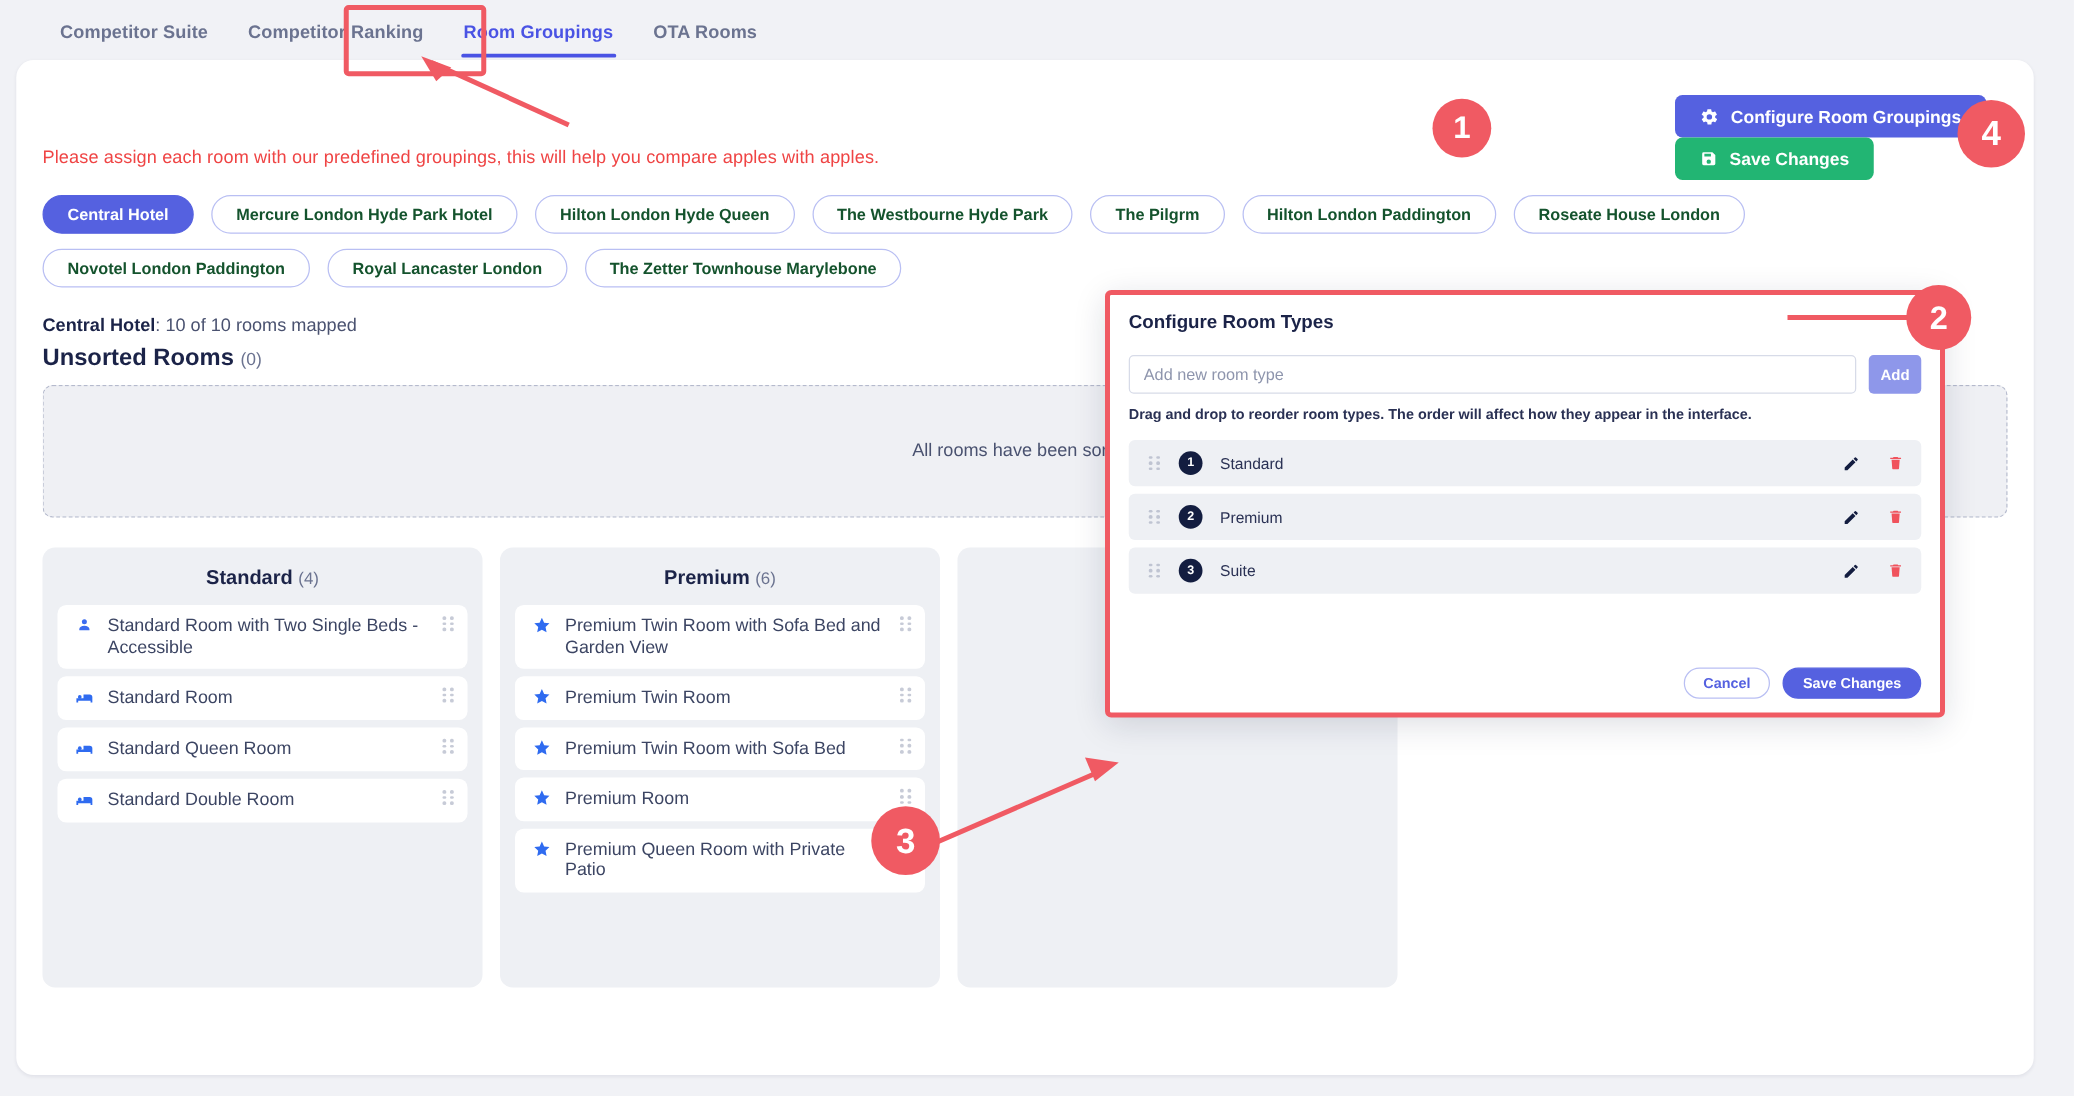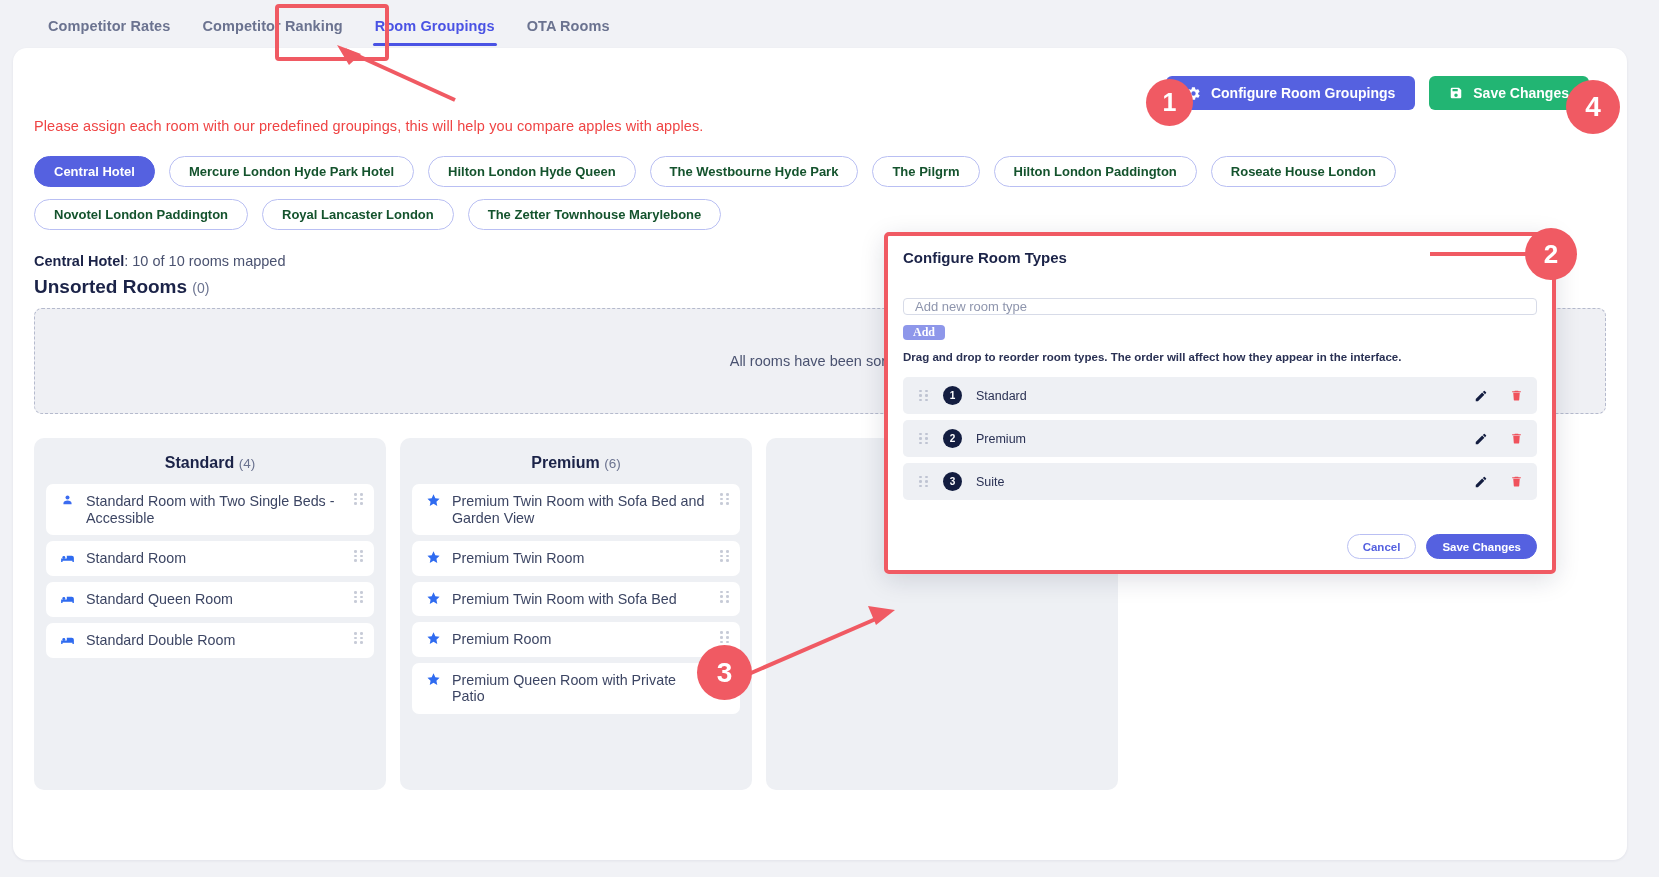--- a/index.html
+++ b/index.html
@@ -31,21 +31,21 @@
   
   .card {
     position: absolute; top: 48px; left: 13px;
     width: 1614px; height: 812px;
     background: #ffffff; border-radius: 14px;
     box-shadow: 0 1px 3px rgba(30,35,70,.07);
   }
 
   .action-row {
     position: absolute; top: 28px; right: 38px;
-    display: flex; align-items: flex-start; gap: 14px;
+    display: flex; align-items: flex-start;  flex-direction: column;
   }
   .btn {
     display: inline-flex; align-items: center; gap: 10px;
     border: none; border-radius: 6px; cursor: pointer;
     font-family: "Liberation Sans", sans-serif;
     font-size: 14px; font-weight: 700; color: #fff;
     padding: 0 20px; height: 34px; white-space: nowrap;
   }
   .btn-primary { background: #5561e0; }
   .btn-success { background: #22b573; }
@@ -122,31 +122,31 @@
 
   
   .modal {
     position: absolute; top: 233px; left: 885px;
     width: 670px; height: 340px;
     background: #fff; border-radius: 5px;
     box-shadow: 0 6px 26px rgba(20,25,60,.15);
     padding: 16px 18px 0 18px;
   }
   .modal-title { font-size: 15px; font-weight: 700; color: #1b2348; }
-  .modal-addrow { display: flex; gap: 10px; margin-top: 32px; align-items: stretch; flex-direction: column; }
+  .modal-addrow { display: flex; gap: 10px; margin-top: 18px; align-items: stretch; }
   .modal-input {
     flex: 1; height: 31px; border: 1px solid #d7dbe8; border-radius: 4px;
     padding: 0 11px; font-size: 13px; color: #3c4563;
     font-family: "Liberation Sans", sans-serif; outline: none; background: #fff;
   }
   .modal-input::placeholder { color: #8e95ad; }
   .btn-add {
     width: 42px; background: #8e97ea; color: #fff; border: none;
     border-radius: 4px; font-size: 12px; font-weight: 700; cursor: pointer;
-    font-family: Liberation Serif, serif;
+    font-family: Liberation Sans, sans-serif;
   }
   .modal-hint { font-size: 11.5px; color: #2a3154; margin-top: 11px; font-weight: 700; }
   .rt-list { margin-top: 14px; }
   .rt-row {
     height: 37px; background: #eef0f4; border-radius: 5px;
     display: flex; align-items: center; gap: 14px;
     padding: 0 14px 0 16px; margin-bottom: 6px;
   }
   .rt-num {
     width: 19px; height: 19px; border-radius: 50%;
@@ -176,21 +176,21 @@
     font-weight: 700; font-family: "Liberation Sans", sans-serif;
   }
 </style>
 </head>
 <body>
 
 <div id="root">
 
   <div class="tabbar">
     <div class="tab">
-        <span>Competitor Rates</span>
+        <span>Competitor Suite</span>
       </div>
     <div class="tab">
         <span>Competitor Ranking</span>
       </div>
     <div class="tab active">
         <span>Room Groupings</span>
       </div>
     <div class="tab">
         <span>OTA Rooms</span>
       </div>

